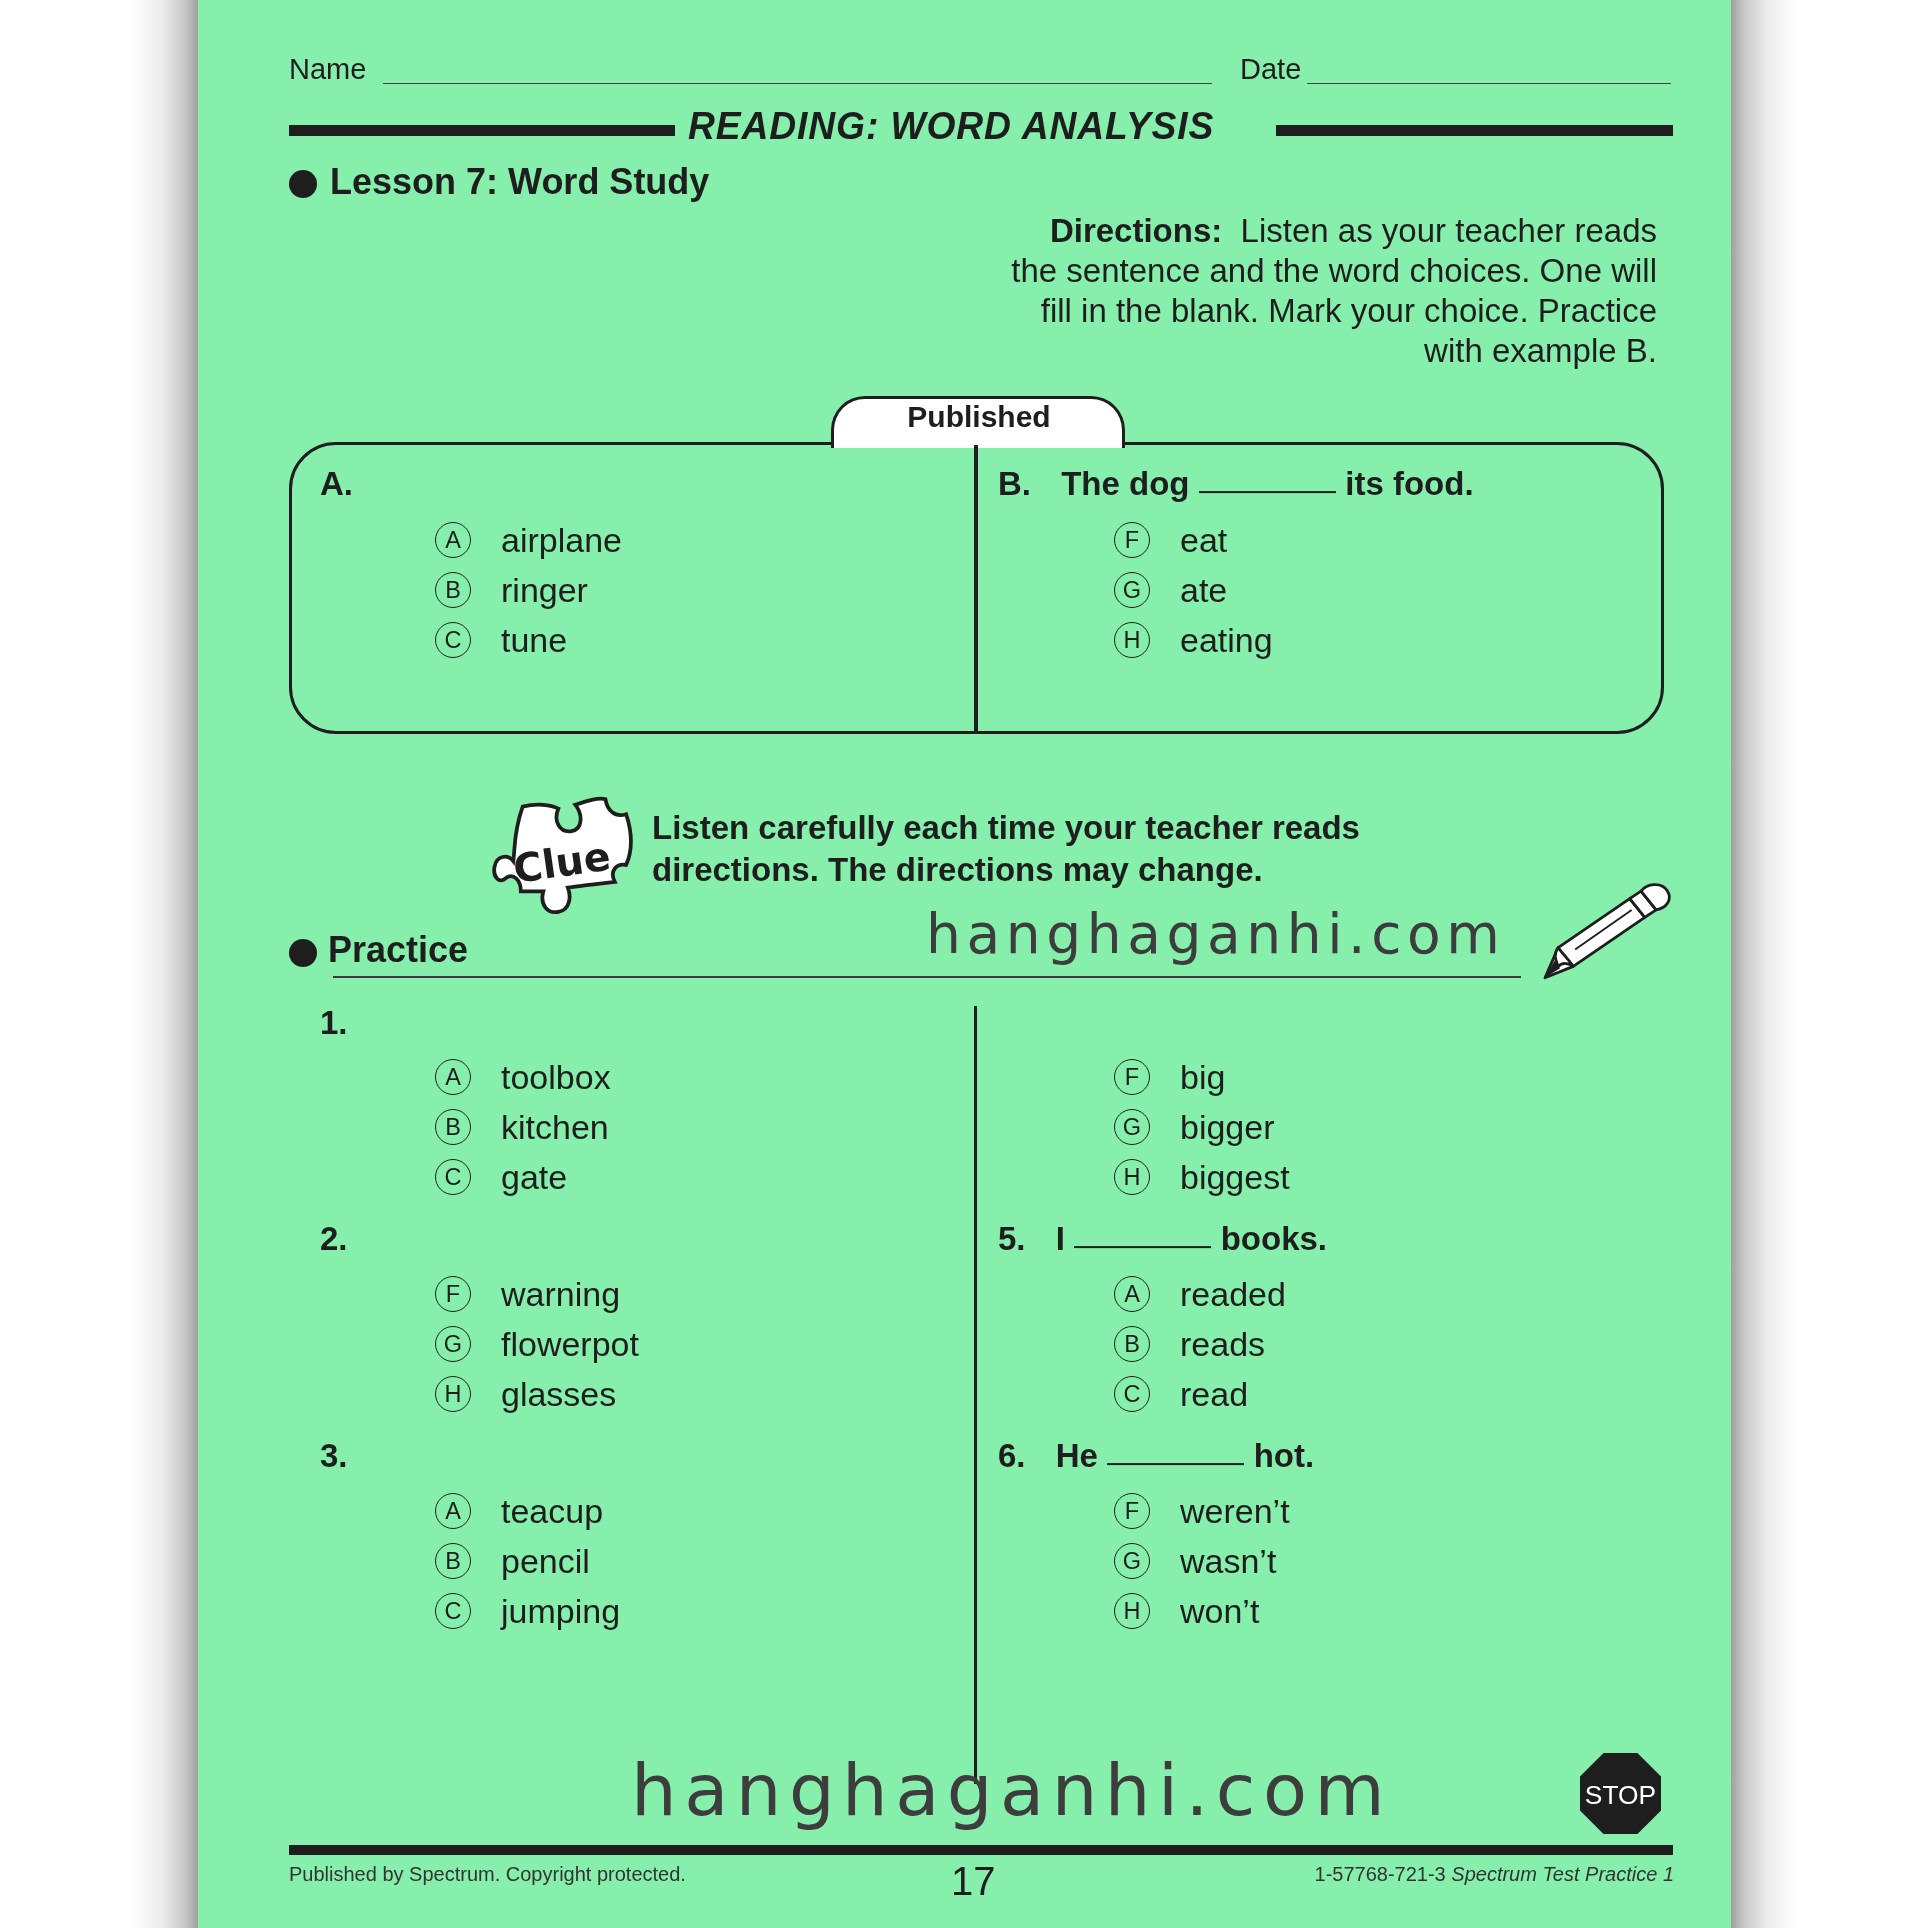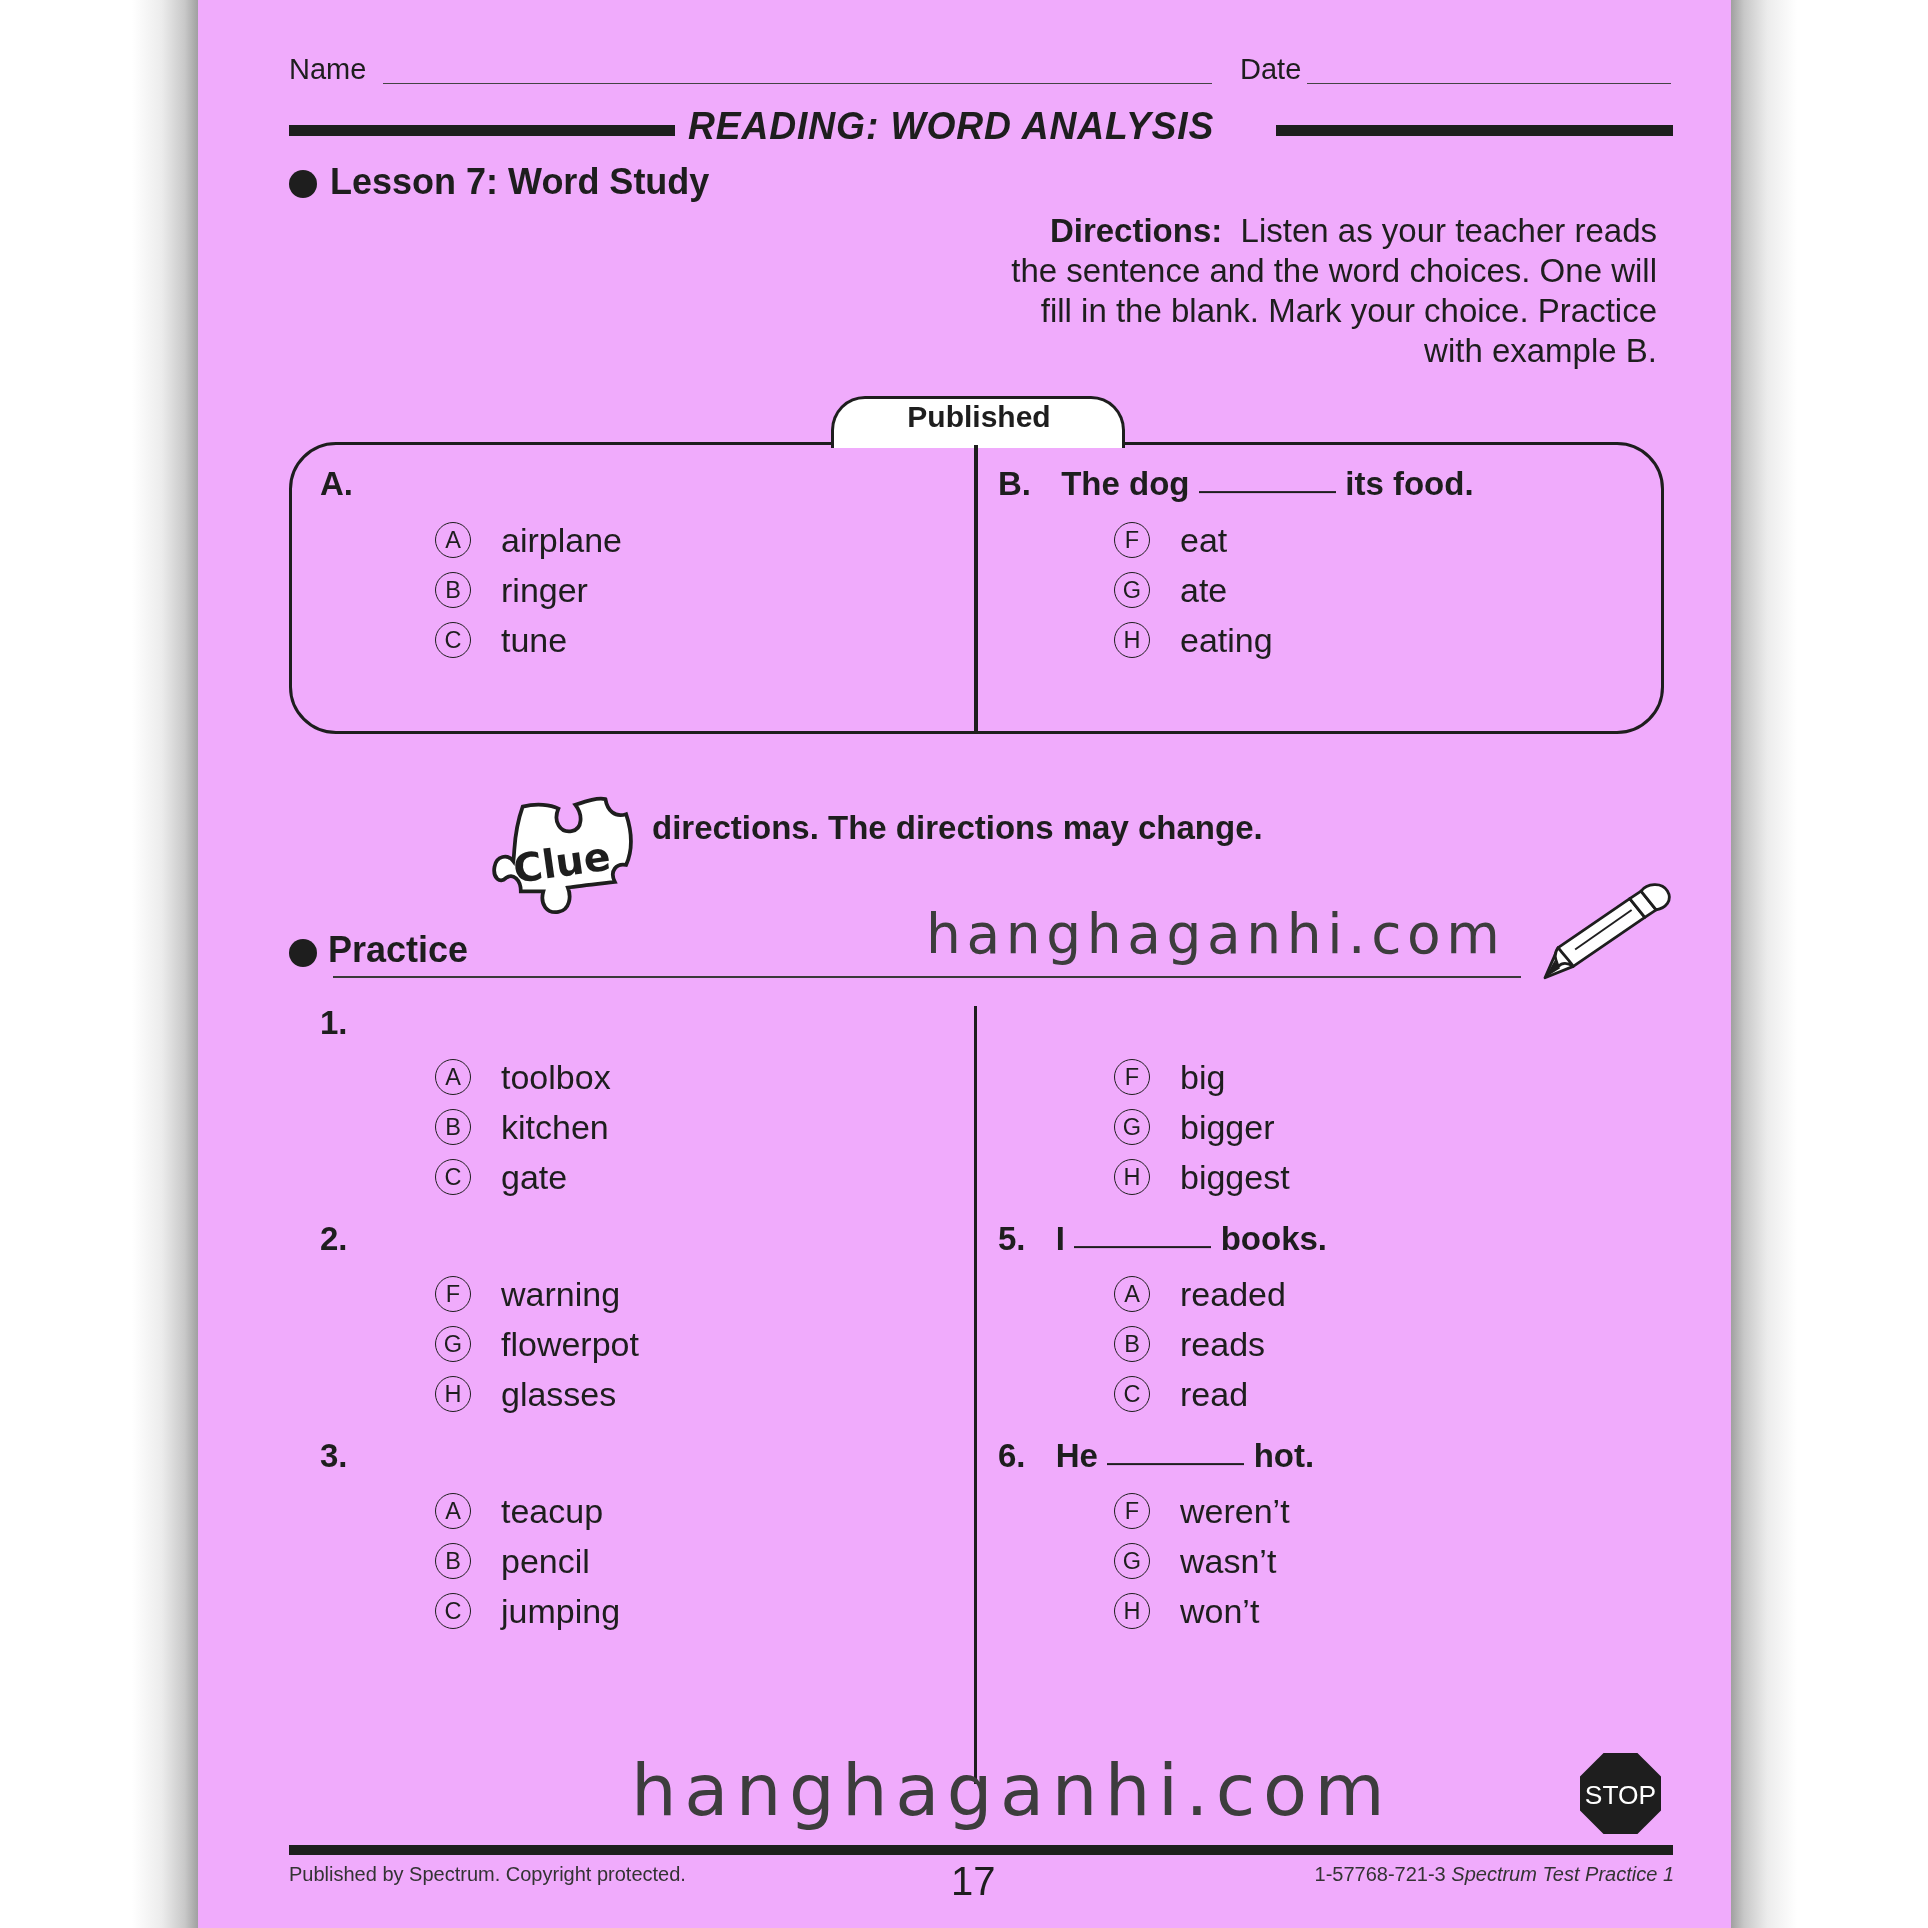--- a/index.html
+++ b/index.html
@@ -10,21 +10,21 @@
   }
   .shadow-left {
     position:absolute; left:132px; top:0; width:66px; height:1928px;
     background:linear-gradient(to right, #ffffff 0%, #ececec 45%, #c8c8c8 80%, #a0a0a0 100%);
   }
   .shadow-right {
     position:absolute; left:1731px; top:0; width:66px; height:1928px;
     background:linear-gradient(to left, #ffffff 0%, #ececec 45%, #c8c8c8 80%, #a0a0a0 100%);
   }
   .page {
-    position:absolute; left:198px; top:0; width:1533px; height:1928px; background:#f0abfc;
+    position:absolute; left:198px; top:0; width:1533px; height:1928px; background:#86efac;
   }
   .abs { position:absolute; }
 
   
   .name-label, .date-label { font-size:29px; top:53px; }
   .name-label { left:91px; }
   .name-line { left:185px; top:83px; width:829px; border-bottom:1.9px solid #444; }
   .date-label { left:1042px; }
   .date-line { left:1109px; top:83px; width:364px; border-bottom:1.9px solid #444; }
 
@@ -155,20 +155,21 @@
       <div class="bubble">H</div>
       <span class="opt-text">eating</span>
     </div>
   </div>
 
   <svg class="abs" style="left:287px; top:786px;" width="160" height="141" viewBox="0 0 170 150">
     <path d="M40 22 C55 18 70 20 78 24 C72 38 80 50 92 48 C104 46 104 30 96 20 C108 16 120 12 128 14 C130 26 138 34 150 30 C156 48 158 66 150 84 C140 82 132 90 138 102 C120 104 100 106 88 108 C92 118 90 132 78 134 C66 136 58 126 62 112 C54 112 44 112 38 112 C38 100 30 92 22 98 C16 104 8 98 10 86 C12 74 24 72 30 80 C32 66 30 50 40 22 Z" fill="#fff" stroke="#1e1e1e" stroke-width="4"></path>
     <text x="82" y="96" text-anchor="middle" font-family="DejaVu Sans, sans-serif" font-weight="bold" font-size="42" fill="#1e1e1e" transform="rotate(-8 82 84)">Clue</text>
   </svg>
   <div class="abs clue-text">
+    <div>Listen carefully each time your teacher reads</div>
     <div>directions. The directions may change.</div>
   </div>
 
   <div class="abs bullet practice-bullet"></div>
   <div class="abs practice-title">Practice</div>
   <div class="abs practice-rule"></div>
   <div class="abs watermark wm1">hanghaganhi.com</div>
 
   <svg class="abs" style="left:1328px; top:876px;" width="151" height="113" viewBox="0 0 160 120">
     <g fill="#fff" stroke="#1e1e1e" stroke-width="3" stroke-linejoin="round">

